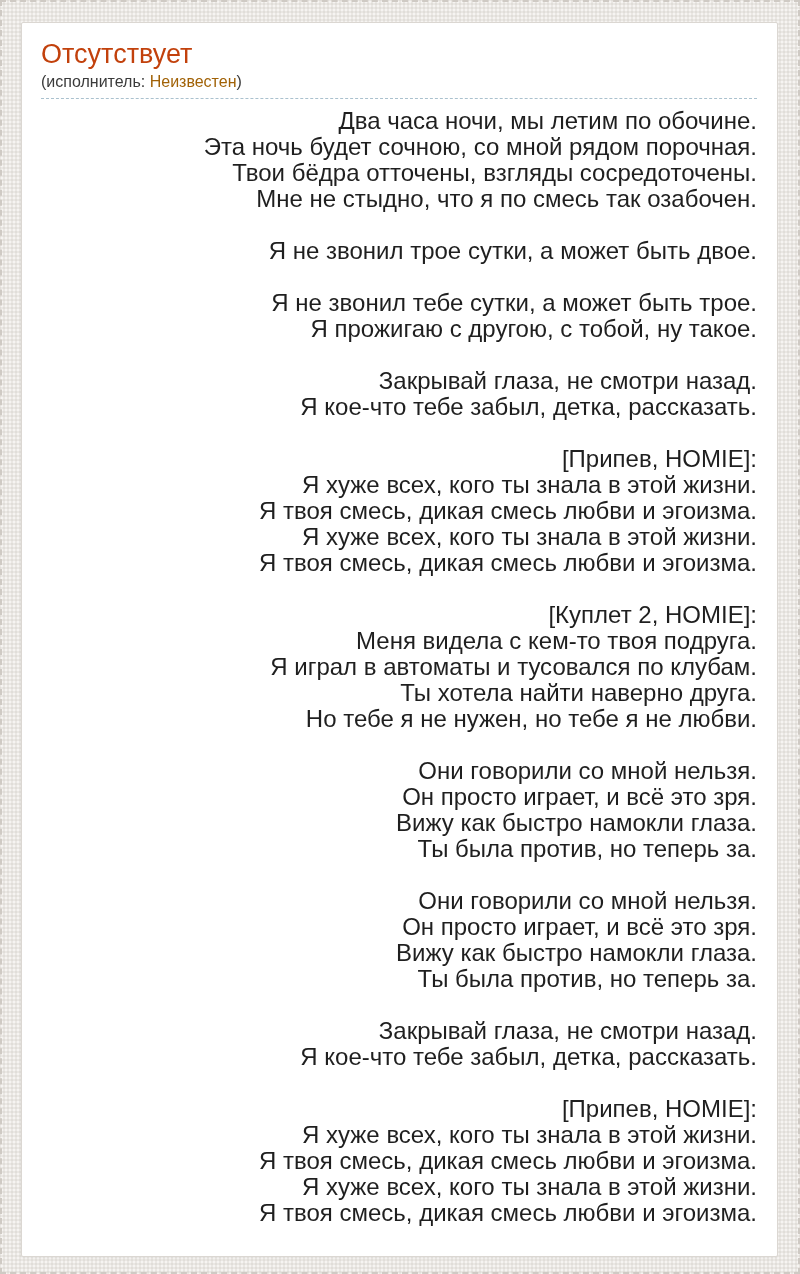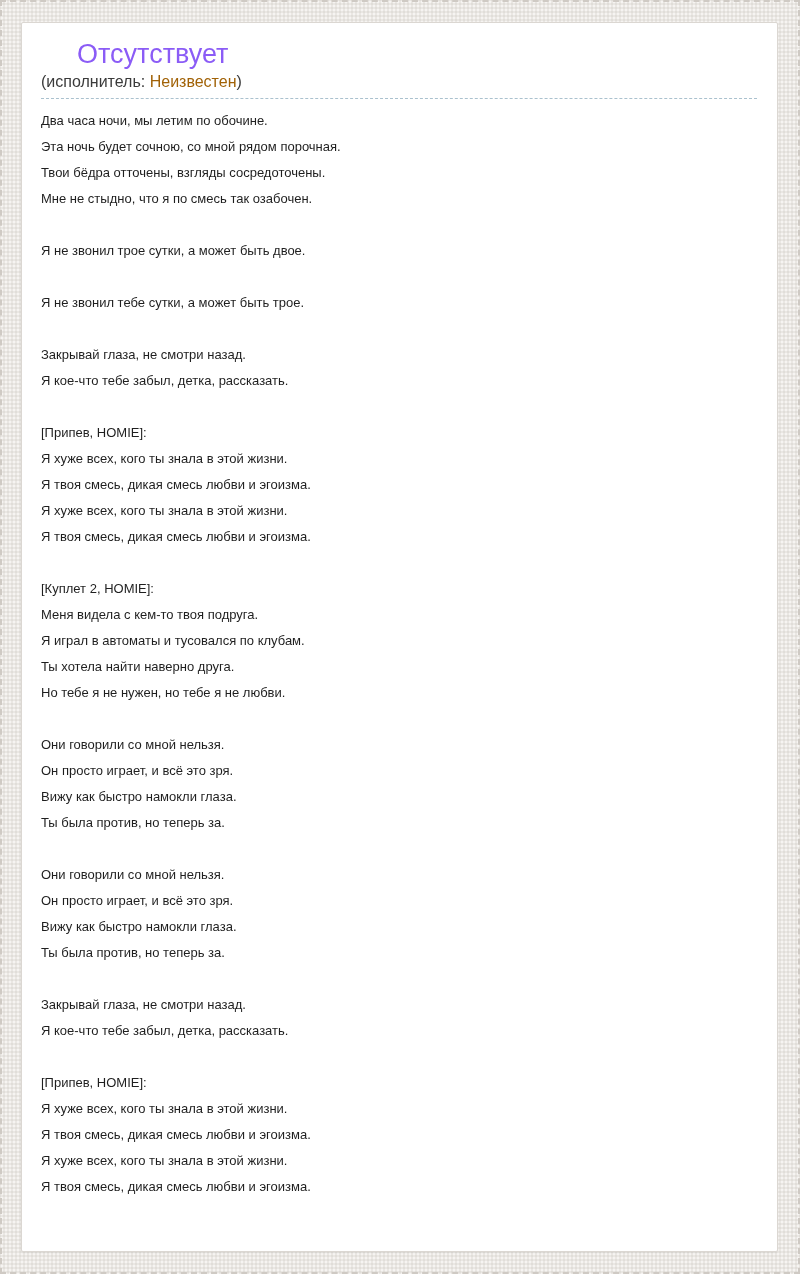--- a/index.html
+++ b/index.html
@@ -61,45 +61,46 @@
     line-height: 21px;
     color: #3a3a3a;
   }
   .artist-link {
     color: #5fb0be;
     text-decoration: none;
     cursor: pointer;
   }
   .lyrics {
     margin-top: 9px;
-    font-size: 13px;
+    font-size: 24px;
     line-height: 26px;
     color: #1f1f1f;
+    text-align: right;
   }
   .stanza {
     margin: 0 0 26px 0;
   }
   .stanza:last-child {
     margin-bottom: 0;
   }
 </style>
 </head>
 <body>
 
 <div class="page" style="background-color: rgb(234, 231, 227);">
   <div class="card" style="background-color: rgb(255, 255, 255);">
 
     <div class="song-header" style="border-bottom-color: rgb(170, 193, 206);">
-      <h1 class="song-title" style="color: #8b5cf6; margin-left: 36px;">Отсутствует</h1>
+      <h1 class="song-title" style="color: #c2410c;">Отсутствует</h1>
       <p class="song-subtitle"><span>(исполнитель: </span><a class="artist-link" href="#" style="color: #a16207;">Неизвестен</a><span>)</span></p>
     </div>
 
     <div class="lyrics" style="color: rgb(31, 31, 31);">
         <p class="stanza"><span>Два часа ночи, мы летим по обочине.</span><br><span>Эта ночь будет сочною, со мной рядом порочная.</span><br><span>Твои бёдра отточены, взгляды сосредоточены.</span><br><span>Мне не стыдно, что я по смесь так озабочен.</span></p>
-        <p class="stanza"><span>Я не звонил трое сутки, а может быть двое.</span><br><br><span>Я не звонил тебе сутки, а может быть трое.</span><br></p>
+        <p class="stanza"><span>Я не звонил трое сутки, а может быть двое.</span><br><br><span>Я не звонил тебе сутки, а может быть трое.</span><br><span>Я прожигаю с другою, с тобой, ну такое.</span></p>
         <p class="stanza"><span>Закрывай глаза, не смотри назад.</span><br><span>Я кое-что тебе забыл, детка, рассказать.</span></p>
         <p class="stanza"><span>[Припев, HOMIE]:</span><br><span>Я хуже всех, кого ты знала в этой жизни.</span><br><span>Я твоя смесь, дикая смесь любви и эгоизма.</span><br><span>Я хуже всех, кого ты знала в этой жизни.</span><br><span>Я твоя смесь, дикая смесь любви и эгоизма.</span></p>
         <p class="stanza"><span>[Куплет 2, HOMIE]:</span><br><span>Меня видела с кем-то твоя подруга.</span><br><span>Я играл в автоматы и тусовался по клубам.</span><br><span>Ты хотела найти наверно друга.</span><br><span>Но тебе я не нужен, но тебе я не любви.</span></p>
         <p class="stanza"><span>Они говорили со мной нельзя.</span><br><span>Он просто играет, и всё это зря.</span><br><span>Вижу как быстро намокли глаза.</span><br><span>Ты была против, но теперь за.</span></p>
         <p class="stanza"><span>Они говорили со мной нельзя.</span><br><span>Он просто играет, и всё это зря.</span><br><span>Вижу как быстро намокли глаза.</span><br><span>Ты была против, но теперь за.</span></p>
         <p class="stanza"><span>Закрывай глаза, не смотри назад.</span><br><span>Я кое-что тебе забыл, детка, рассказать.</span></p>
         <p class="stanza"><span>[Припев, HOMIE]:</span><br><span>Я хуже всех, кого ты знала в этой жизни.</span><br><span>Я твоя смесь, дикая смесь любви и эгоизма.</span><br><span>Я хуже всех, кого ты знала в этой жизни.</span><br><span>Я твоя смесь, дикая смесь любви и эгоизма.</span></p>
       </div>
 
   </div>

